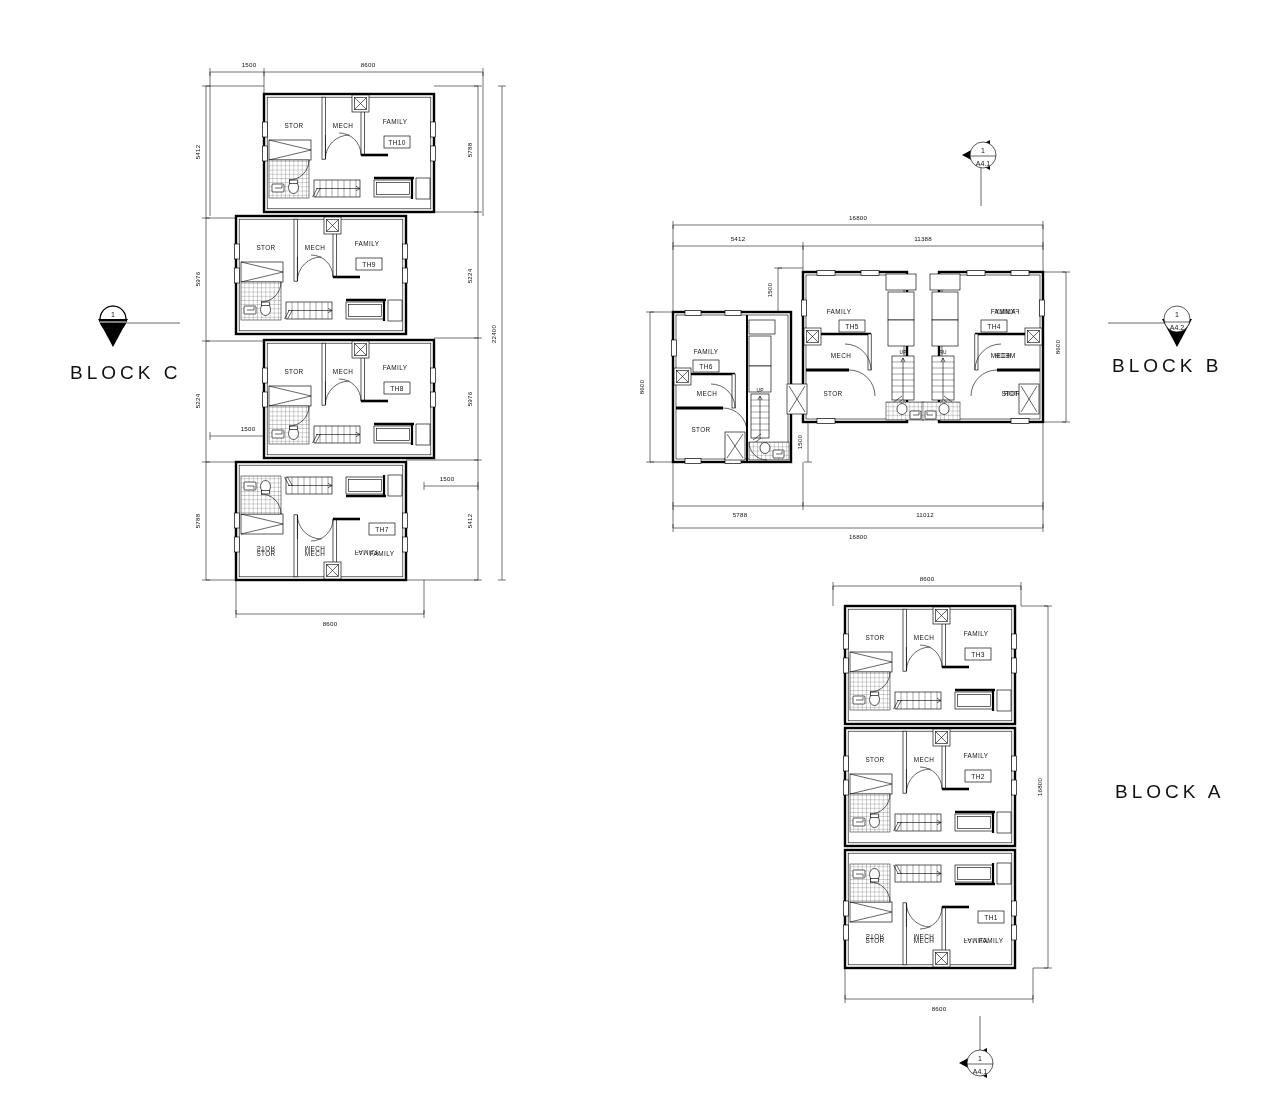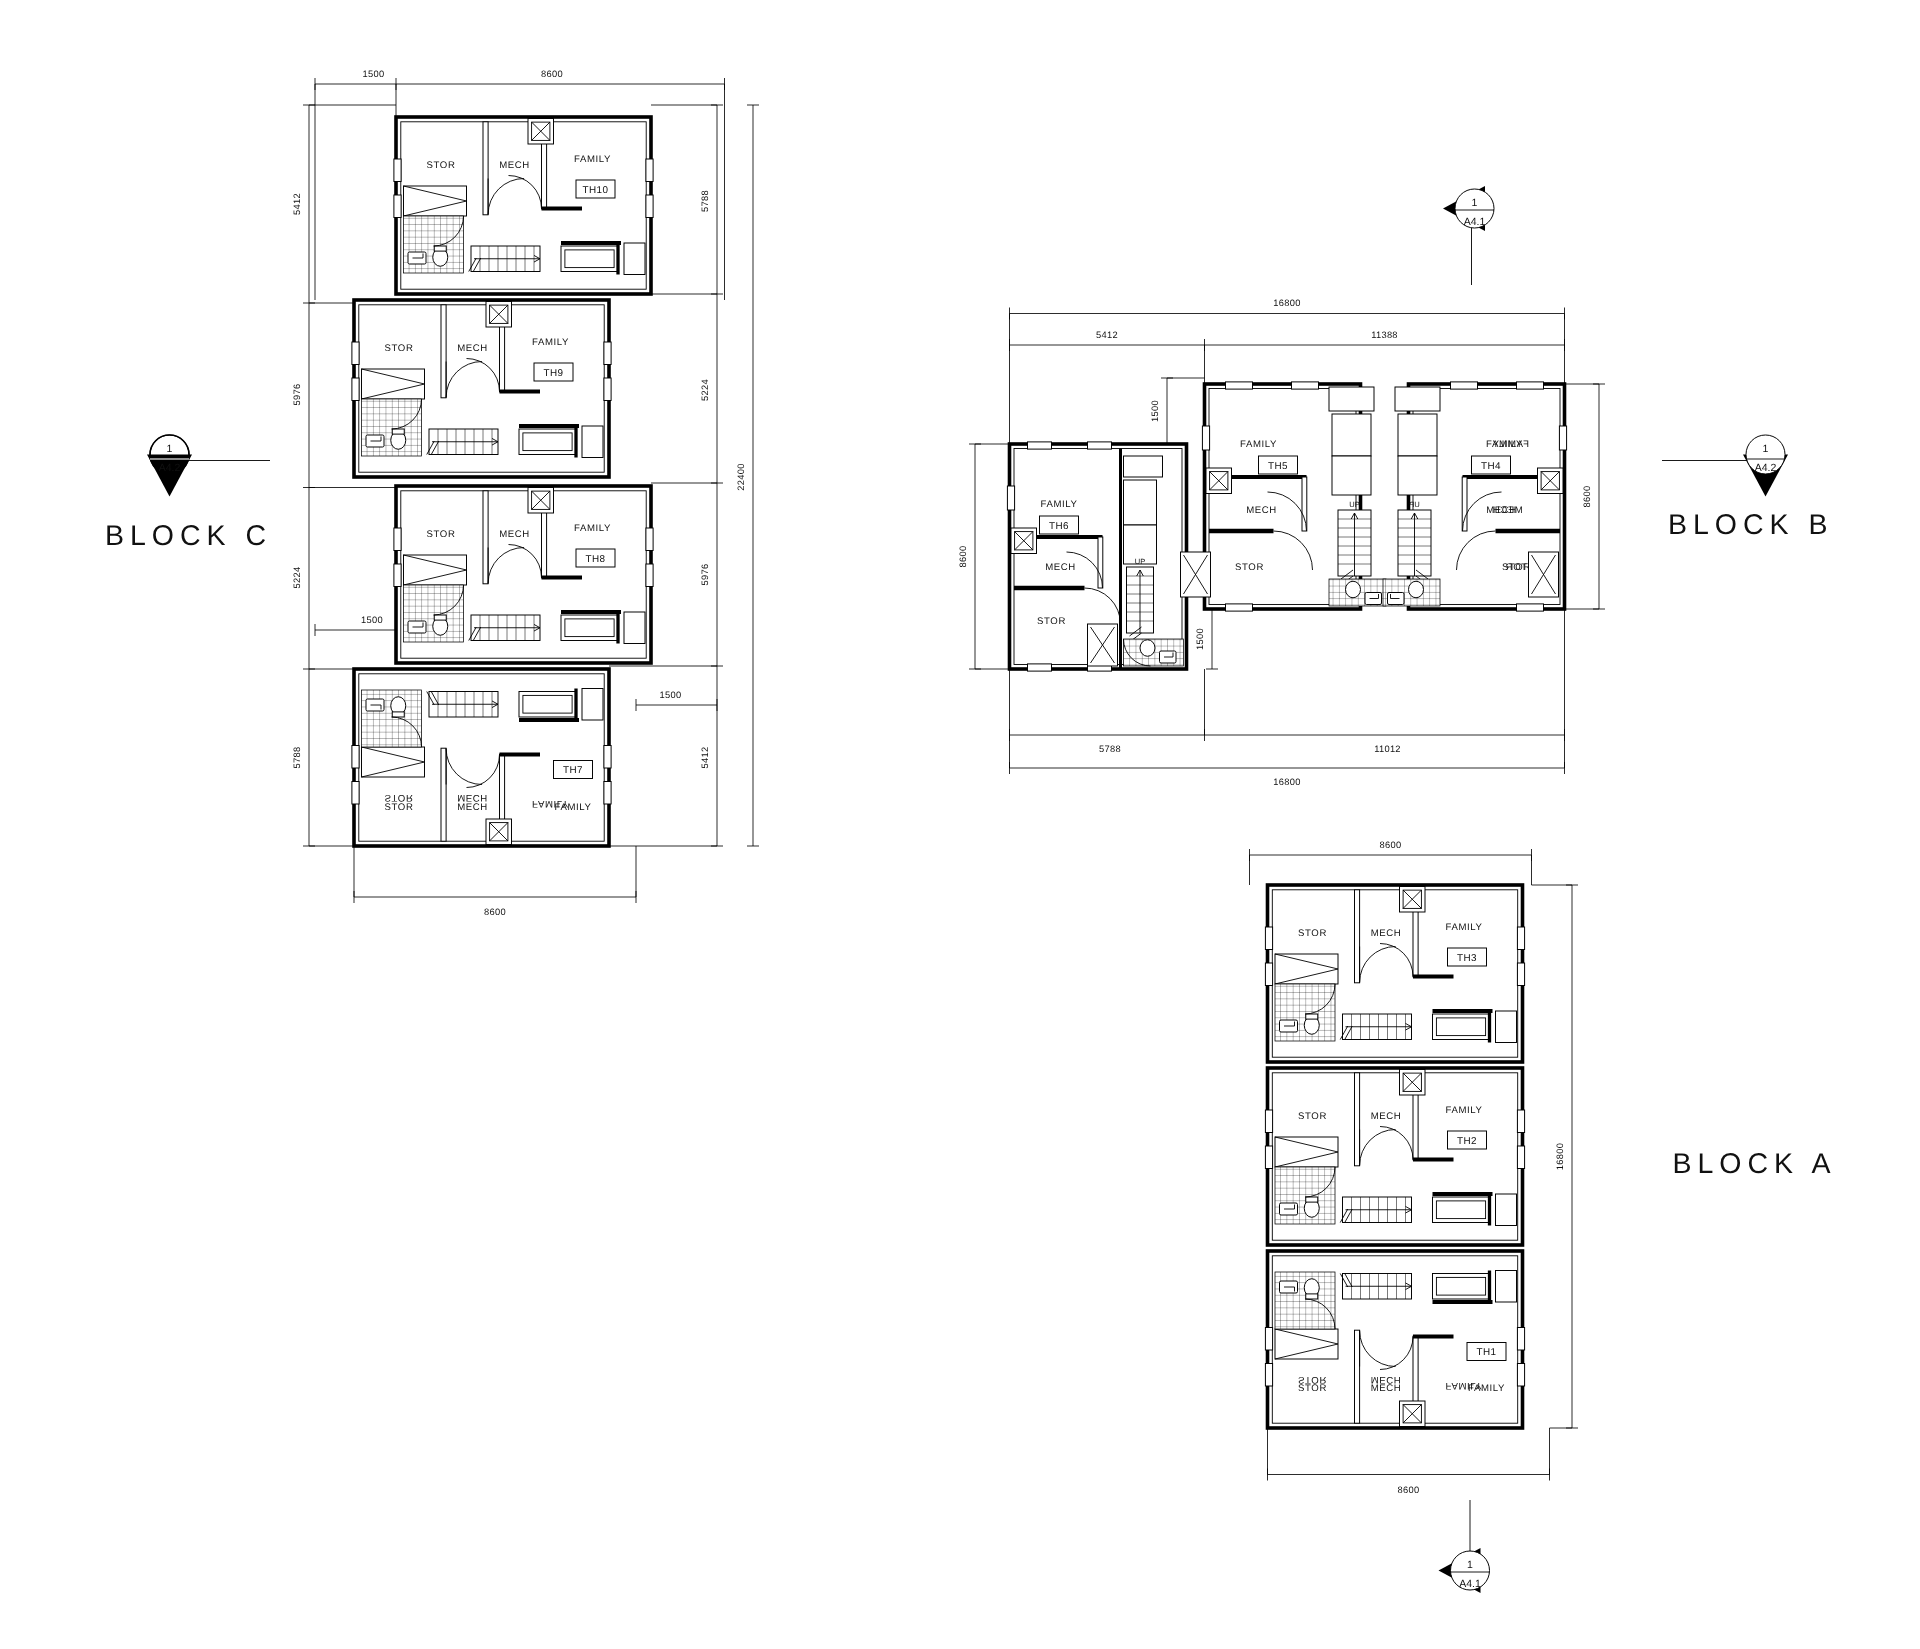--- a/index.html
+++ b/index.html
@@ -1,18 +1,18 @@
 <!DOCTYPE html>
 <html><head>
 <meta charset="utf-8">
 <style>
   html,body{margin:0;padding:0;background:#ffffff;}
   body{width:1280px;height:1099px;position:relative;overflow:hidden;
        font-family:"Liberation Sans", sans-serif;color:#000;}
-  .stage{position:absolute;left:0;top:0;width:1280px;height:945px;}
+  .stage{position:absolute;left:0;top:16px;width:1280px;height:945px;}
   svg{display:block;}
   text{font-family:"Liberation Sans", sans-serif;fill:#111;}
   .dimtxt{font-size:6.2px;letter-spacing:.2px;}
   .roomtxt{font-size:6.4px;letter-spacing:.4px;}
   .unittxt{font-size:6.6px;letter-spacing:.3px;}
   .blocktxt{font-size:19px;letter-spacing:4px;}
   .marktxt{font-size:7px;}
   .uptxt{font-size:5px;}
   .wall{stroke:#000;fill:none;}
   .thin{stroke:#000;fill:none;stroke-width:.6;}

